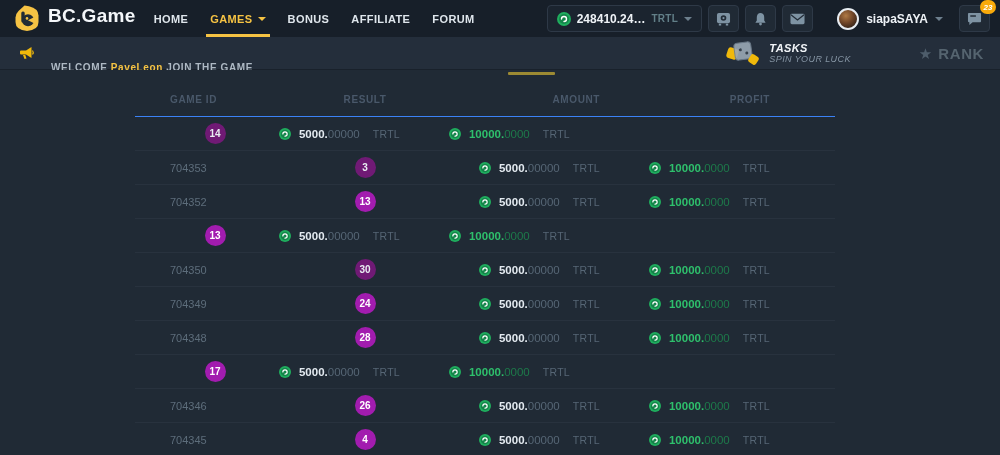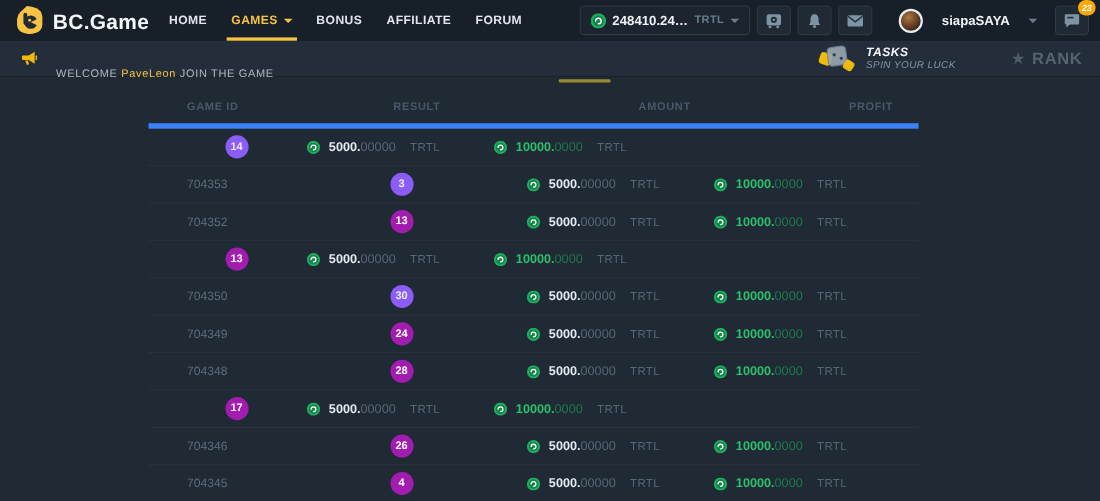--- a/index.html
+++ b/index.html
@@ -10,21 +10,21 @@
     color:#dfe6ec;
     position:relative;
   }
 
   
   .topbar {
     height:37px; background:#171f29;
     display:flex; align-items:center;
     padding:0 10px 0 14px; position:relative;
   }
-  .logo { display:flex; align-items:flex-end; gap:8px; margin-right:18px; cursor:pointer; }
+  .logo { display:flex; align-items:flex-start; gap:8px; margin-right:18px; cursor:pointer; }
   .logo-text { font-size:19px; font-weight:bold; color:#f4f7fa; letter-spacing:.3px; }
   .nav { display:flex; align-items:center; gap:22px; height:100%; }
   .nav-item {
     font-size:11px; font-weight:bold; color:#dfe6ec; letter-spacing:.4px;
     height:100%; display:flex; align-items:center; gap:5px; position:relative; cursor:pointer;
   }
   .nav-item.active { color:#f6c343;justify-content:center; }
   .nav-item.active::after {
     content:""; position:absolute; left:-4px; right:-4px; bottom:0; height:3px; background:#f6c343;
   }
@@ -36,42 +36,42 @@
     display:flex; align-items:center; gap:6px;
     border:1px solid #2e3947; border-radius:4px; background:#1b242f;
     height:27px; padding:0 9px; cursor:pointer;
   }
   .balance-amount { font-size:12px; font-weight:bold; color:#eef2f6; }
   .balance-cur { font-size:10px; font-weight:bold; color:#627f88; letter-spacing:.3px; }
   .icon-btn {
     width:31px; height:27px; border:1px solid #2e3947; border-radius:4px;
     background:#202a35; display:flex; align-items:center; justify-content:center; cursor:pointer; position:relative;
   }
-  .user-group { display:flex; align-items:center; gap:17px; margin-left:18px; margin-right:10px; cursor:pointer; }
+  .user-group { display:flex; align-items:center; gap:7px; margin-left:18px; margin-right:10px; cursor:pointer; }
   .avatar {
     width:22px; height:22px; border-radius:50%;
     background:radial-gradient(circle at 38% 32%, #b07a45, #6e4427 45%, #2d1f16 85%);
     border:2px solid #e8edf2;
   }
   .username { font-size:12px; font-weight:bold; color:#eef2f6; }
   .chat-badge {
     position:absolute; top:-6px; right:-7px; min-width:16px; height:14px; border-radius:8px;
     background:#f9aa0b; color:#fff; font-size:8px; font-weight:bold;
     display:flex; align-items:center; justify-content:center; padding:0 3px;font-style:italic;
   }
 
   
   .subbar {
     height:33px; background:#242e3b; border-bottom:1px solid #19212b;
     display:flex; align-items:center; padding:0 12px 0 18px;
   }
   .announce { display:flex; align-items:center; gap:16px; }
-  .announce-text { font-size:10px; font-weight:normal; letter-spacing:.6px; color:#aeb9c4;margin-top:28px; }
+  .announce-text { font-size:10px; font-weight:bold; letter-spacing:.6px; color:#aeb9c4;margin-top:28px; }
   .announce-text .uname { color:#f6c343; }
-  .sub-right { margin-left:auto; display:flex; align-items:center; gap:50px; }
+  .sub-right { margin-left:auto; display:flex; align-items:center; gap:68px; }
   .tasks { display:flex; align-items:center; gap:8px; cursor:pointer; }
   .tasks-txt { font-style:italic; line-height:1.15; }
   .tasks-title { font-size:11px; font-weight:bold; color:#f2f5f8; letter-spacing:.4px; }
   .tasks-sub { font-size:9px; color:#8594a3; letter-spacing:.4px; }
   .rank { display:flex; align-items:center; gap:6px; cursor:pointer; padding-right:4px; }
   .rank-label { font-size:15px; font-weight:bold; color:#55646f; letter-spacing:.6px; }
   .star { color:#4e5d6b; font-size:15px; line-height:1; }
 
   
   .dice { position:relative; width:34px; height:26px; }
@@ -84,32 +84,32 @@
 
   
   .main { position:relative; height:384px; background:#202a35; }
   .tab-indicator { position:absolute; left:508px; top:2px; width:47px; height:3px; background:#9c8a33; border-radius:1px; }
 
   .bets-table { position:absolute; left:135px; top:13px; width:700px; }
   .t-row {
     display:grid; grid-template-columns:160px 140px 200px 200px;
     height:34px; align-items:center; border-bottom:1px solid #28323e;
   }
-  .t-head { border-bottom:5px solid #3b82f6;gap:14px; }
+  .t-head { border-bottom:1px solid #3b82f6; }
   .th { font-size:10px; font-weight:bold; color:#49586a; letter-spacing:.6px; }
   .c1 { padding-left:35px; }
   .c2 { justify-self:center; text-align:center; }
   .c3 { justify-self:end; padding-right:35px; display:flex; align-items:center; }
   .c4 { justify-self:end; padding-right:65px; display:flex; align-items:center; }
   .game-id { font-size:11px; color:#5d6d7b; }
   .badge {
     width:21px; height:21px; border-radius:50%; display:flex; align-items:center; justify-content:center;
     font-size:10px; font-weight:bold; color:#e9edf2; margin:0 auto;
   }
-  .badge-dark { background:#8b5cf6; }
+  .badge-dark { background:#701a75; }
   .badge-red  { background:#a21caf; color:#fff; }
   .coin { margin-right:8px; flex:0 0 auto; display:flex; }
   .amt-main { font-size:11.5px; font-weight:bold; color:#e3eaf0; }
   .amt-frac { font-size:11.5px; color:#56Multiline;} 
   .amt-frac { font-size:11.5px; color:#566675; }
   .cur { font-size:10.5px; color:#566675; margin-left:13px; letter-spacing:.3px; }
   .pft-main { font-size:11.5px; font-weight:bold; color:#2ec06c; }
   .pft-frac { font-size:11.5px; color:#1d7a4a; }
 
   svg { display:block; }

